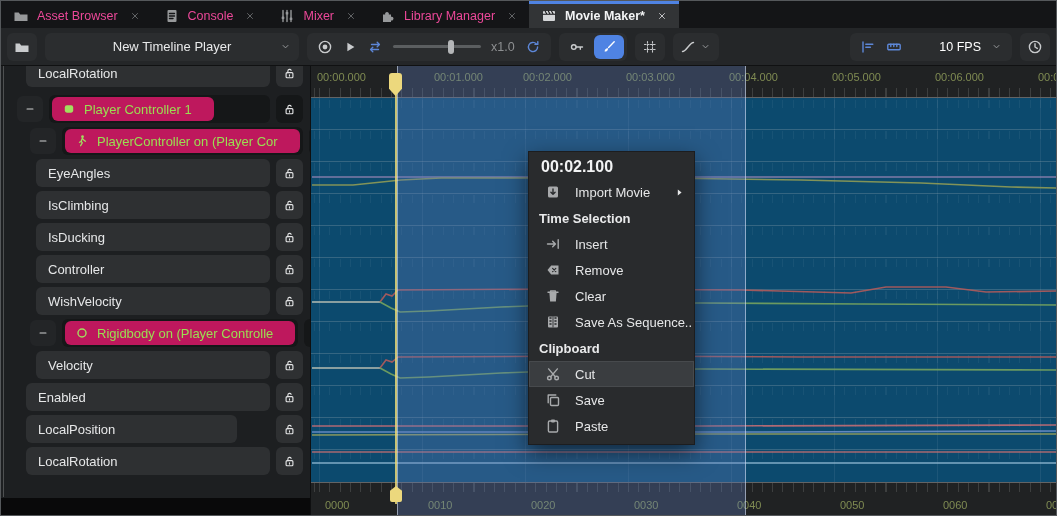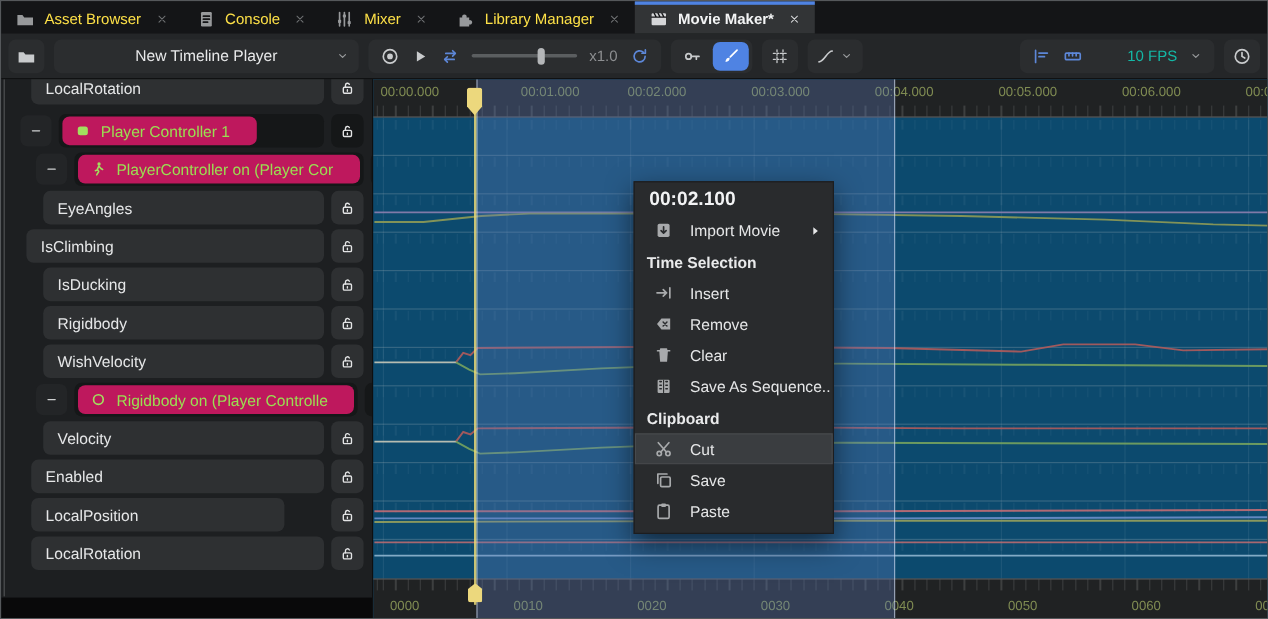--- a/index.html
+++ b/index.html
@@ -2,42 +2,42 @@
 <html><head>
 <meta charset="utf-8">
 <style>
   html,body{margin:0;padding:0;background:#0c0d0e;}
   *{box-sizing:border-box;}
   .app{position:relative;width:1057px;height:516px;background:#1a1c1e;border:1px solid #55585b;
        font-family:"Liberation Sans","DejaVu Sans",sans-serif;overflow:hidden;color:#e4e5e6;}
   
   .tabbar{position:absolute;left:0;top:0;right:0;height:27px;background:#141517;display:flex;align-items:stretch;}
   .tab{display:flex;align-items:center;gap:8px;padding:0 12px 0 12px;border-top:3px solid transparent;
-       color:#fde047;font-size:12.5px;cursor:default;}
+       color:#ec4899;font-size:12.5px;cursor:default;}
   .tab .ic{color:#97999b;}
   .tab.active{background:#323436;border-top-color:#4f83e3;color:#f3f4f5;font-weight:bold;text-align:right;}
   .tab.active .ic{color:#d5d6d8;}
   .tab .close{color:#6e7072;margin-left:4px;}
   .tab-label{white-space:nowrap;}
   
   .toolbar{position:absolute;left:0;top:27px;right:0;height:38px;background:#242628;display:flex;
            align-items:center;gap:8px;padding:0 6px;border-bottom:1px solid #101112;}
   .tbtn{background:#2b2d2f;border-radius:6px;height:28px;display:flex;align-items:center;justify-content:center;color:#c9cbcd;}
   .cluster{background:#2b2d2f;border-radius:6px;height:28px;display:flex;align-items:center;gap:10px;padding:0 10px;color:#c9cbcd;}
   .dropdown{position:relative;width:254px;}
   .dropdown .dd-label{font-size:13px;color:#e8e9ea;}
   .dropdown .chev{position:absolute;right:8px;color:#9a9c9e;}
   .blue{color:#5d87d8 !important;}
   .slider{position:relative;width:88px;height:14px;display:flex;align-items:center;}
   .slider .track{position:absolute;left:0;right:0;height:3px;border-radius:2px;background:#5b5e60;}
   .slider .handle{position:absolute;left:62%;top:0;width:6px;height:14px;border-radius:3px;background:#b4b6b8;}
   .speed{font-size:12.5px;color:#8d8f91;}
   .seg{border-radius:6px;height:24px;width:30px;display:flex;align-items:center;justify-content:center;}
   .seg.on{background:#4f83e3;color:#fff;}
-  .fps-label{font-size:12.5px;color:#14b8a6;margin-left:27px;}
+  .fps-label{font-size:12.5px;color:#ffffff;margin-left:27px;}
   .spacer{flex:1;}
   
   .left-panel{position:absolute;left:0;top:65px;width:310px;bottom:0;background:#1d1f21;border-right:1px solid #0e0f10;overflow:hidden;}
   .left-panel:before{content:"";position:absolute;left:2px;top:0;bottom:18px;width:1px;background:rgba(255,255,255,.22);}
   .left-bottom{position:absolute;left:0;bottom:0;width:100%;height:17px;background:#09090a;}
   .rows{position:absolute;left:16px;right:7px;top:0;}
   .trow{display:flex;align-items:center;gap:6px;height:28px;margin-bottom:4px;}
   .trow .main{flex:1;height:28px;border-radius:6px;display:flex;align-items:center;}
   .trow.prop .main{background:#2e3032;padding-left:12px;font-size:13px;color:#e6e7e8;}
   .trow.group .main{background:#151718;padding:2px 3px;}
@@ -345,21 +345,21 @@
           </div>
           <span class="lockbox">
             <span class="ic" style="color: rgb(227, 228, 229);">
               <svg width="13" height="13" viewBox="0 0 16 16" fill="none" stroke="currentColor" stroke-width="1.4" stroke-linecap="round" stroke-linejoin="round">
                 <rect x="3.8" y="7" width="8.4" height="6.2" rx="1.2"></rect>
                 <path d="M6 7V4.9a2.1 2.1 0 0 1 4-.8M8 9.6v1.6"></path>
               </svg>
             </span>
           </span>
         </div>
-        <div class="trow prop" style="margin-left: 5px;">
+        <div class="trow prop" style="margin-left: 19px;">
           <div class="main">
             <span>IsClimbing</span>
           </div>
           <span class="lockbox">
             <span class="ic" style="color: rgb(227, 228, 229);">
               <svg width="13" height="13" viewBox="0 0 16 16" fill="none" stroke="currentColor" stroke-width="1.4" stroke-linecap="round" stroke-linejoin="round">
                 <rect x="3.8" y="7" width="8.4" height="6.2" rx="1.2"></rect>
                 <path d="M6 7V4.9a2.1 2.1 0 0 1 4-.8M8 9.6v1.6"></path>
               </svg>
             </span>
@@ -373,21 +373,21 @@
             <span class="ic" style="color: rgb(227, 228, 229);">
               <svg width="13" height="13" viewBox="0 0 16 16" fill="none" stroke="currentColor" stroke-width="1.4" stroke-linecap="round" stroke-linejoin="round">
                 <rect x="3.8" y="7" width="8.4" height="6.2" rx="1.2"></rect>
                 <path d="M6 7V4.9a2.1 2.1 0 0 1 4-.8M8 9.6v1.6"></path>
               </svg>
             </span>
           </span>
         </div>
         <div class="trow prop" style="margin-left: 19px;">
           <div class="main">
-            <span>Rigidbody</span>
+            <span>Controller</span>
           </div>
           <span class="lockbox">
             <span class="ic" style="color: rgb(227, 228, 229);">
               <svg width="13" height="13" viewBox="0 0 16 16" fill="none" stroke="currentColor" stroke-width="1.4" stroke-linecap="round" stroke-linejoin="round">
                 <rect x="3.8" y="7" width="8.4" height="6.2" rx="1.2"></rect>
                 <path d="M6 7V4.9a2.1 2.1 0 0 1 4-.8M8 9.6v1.6"></path>
               </svg>
             </span>
           </span>
         </div>

